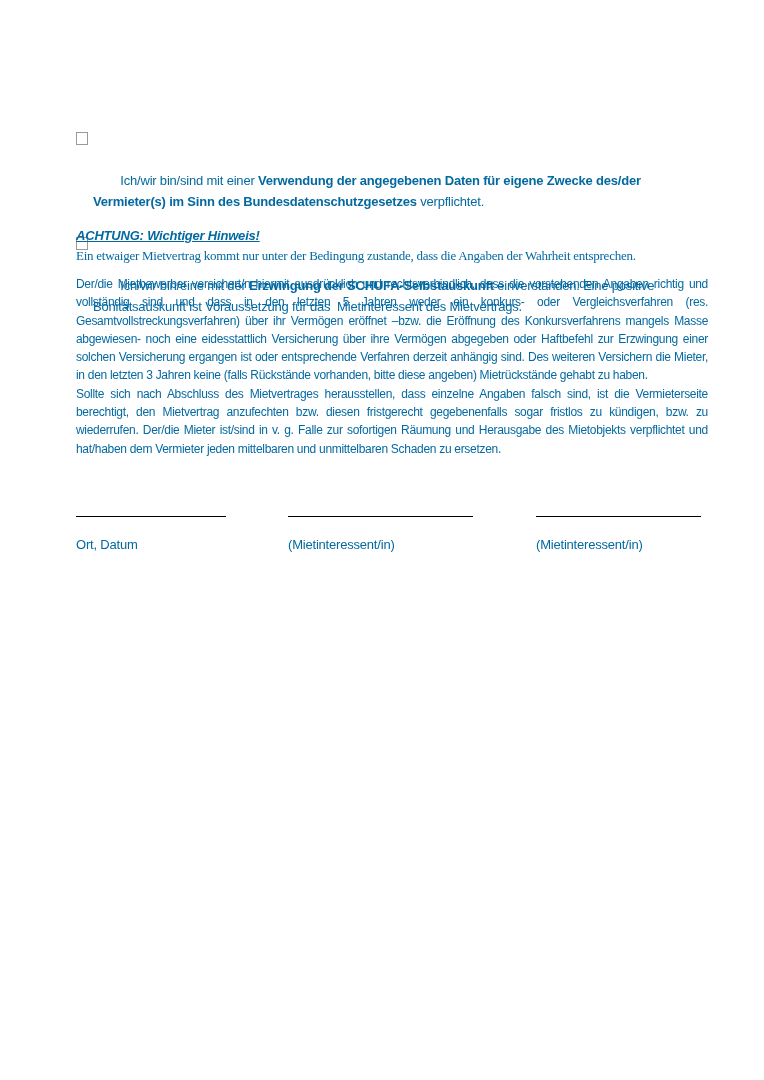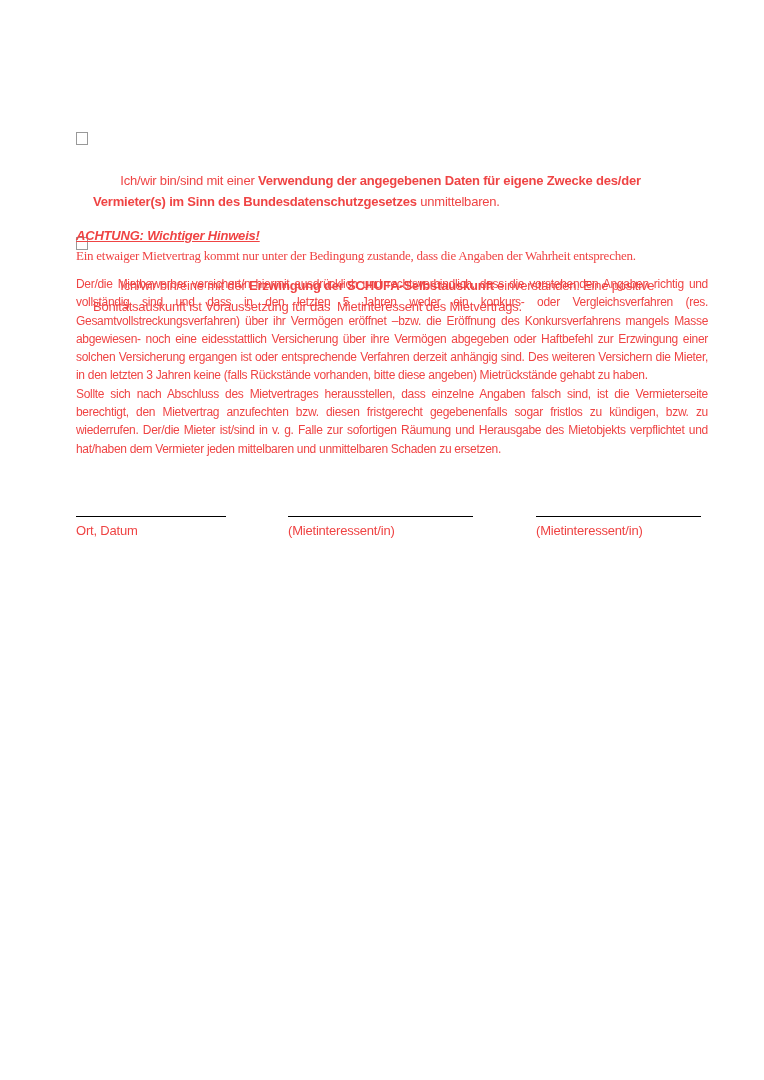--- a/index.html
+++ b/index.html
@@ -6,21 +6,21 @@
     margin: 0;
     padding: 0;
     background: #ffffff;
   }
   .page {
     position: relative;
     width: 764px;
     height: 1080px;
     background: #ffffff;
     font-family: "Liberation Sans", "DejaVu Sans", sans-serif;
-    color: #ef4444;
+    color: #0369a1;
     overflow: hidden;
   }
   .content {
     position: absolute;
     left: 76px;
     top: 0;
     width: 632px;
   }
 
   
@@ -91,40 +91,40 @@
   
   .signature-row {
     position: absolute;
     top: 516px;
     left: 0;
     width: 632px;
     display: flex;
   }
   .sig-col {
     border-top: 1px solid #000000;
-    padding-top: 6px;
+    padding-top: 20px;
     font-size: 13px;
     letter-spacing: -0.2px;
     white-space: nowrap;
   }
   .sig-col-1 { width: 150px; margin-right: 62px; }
   .sig-col-2 { width: 185px; margin-right: 63px; }
   .sig-col-3 { width: 165px; }
 </style>
 </head>
 <body>
 
 <div class="page">
   <div class="content">
 
     <section class="consents">
       <div class="consent-item">
         <span class="checkbox" role="checkbox" aria-checked="false"></span>
         <span class="consent-text"><span>Ich/wir bin/sind mit einer </span><span class="b">Verwendung der angegebenen Daten für eigene Zwecke des/der
-Vermieter(s) im Sinn des Bundesdatenschutzgesetzes</span><span> unmittelbaren.</span></span>
+Vermieter(s) im Sinn des Bundesdatenschutzgesetzes</span><span> verpflichtet.</span></span>
       </div>
       <div class="consent-item">
         <span class="checkbox" role="checkbox" aria-checked="false"></span>
         <span class="consent-text"><span>Ich/wir bin/eine mit der </span><span class="b">Erzwingung der SCHUFA-Selbstauskunft</span><span> einverstanden. Eine positive
 Bonitätsauskunft ist Voraussetzung für das  Mietinteressent des Mietvertrags.</span></span>
       </div>
     </section>
 
     <div class="notice-heading">ACHTUNG: Wichtiger Hinweis!</div>
     <div class="notice-subline">Ein etwaiger Mietvertrag kommt nur unter der Bedingung zustande, dass die Angaben der Wahrheit entsprechen.</div>

